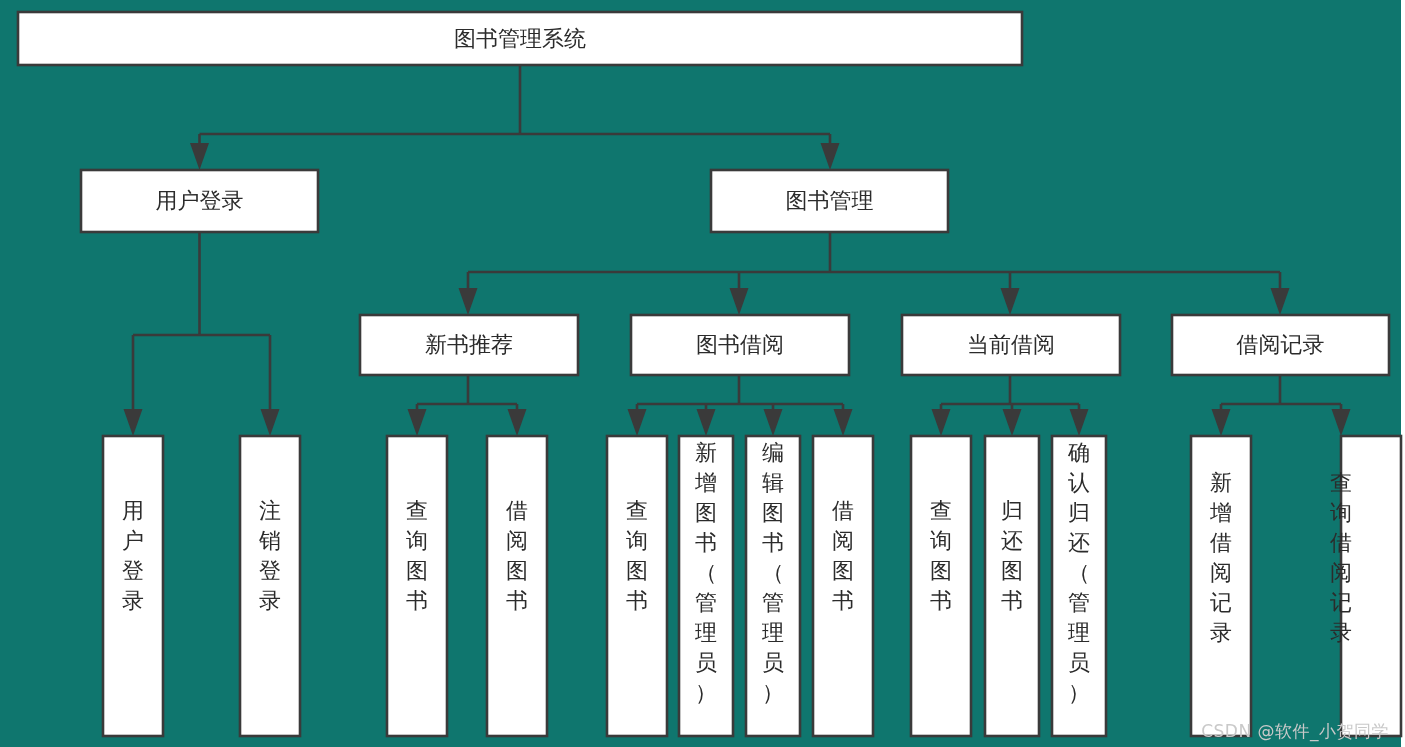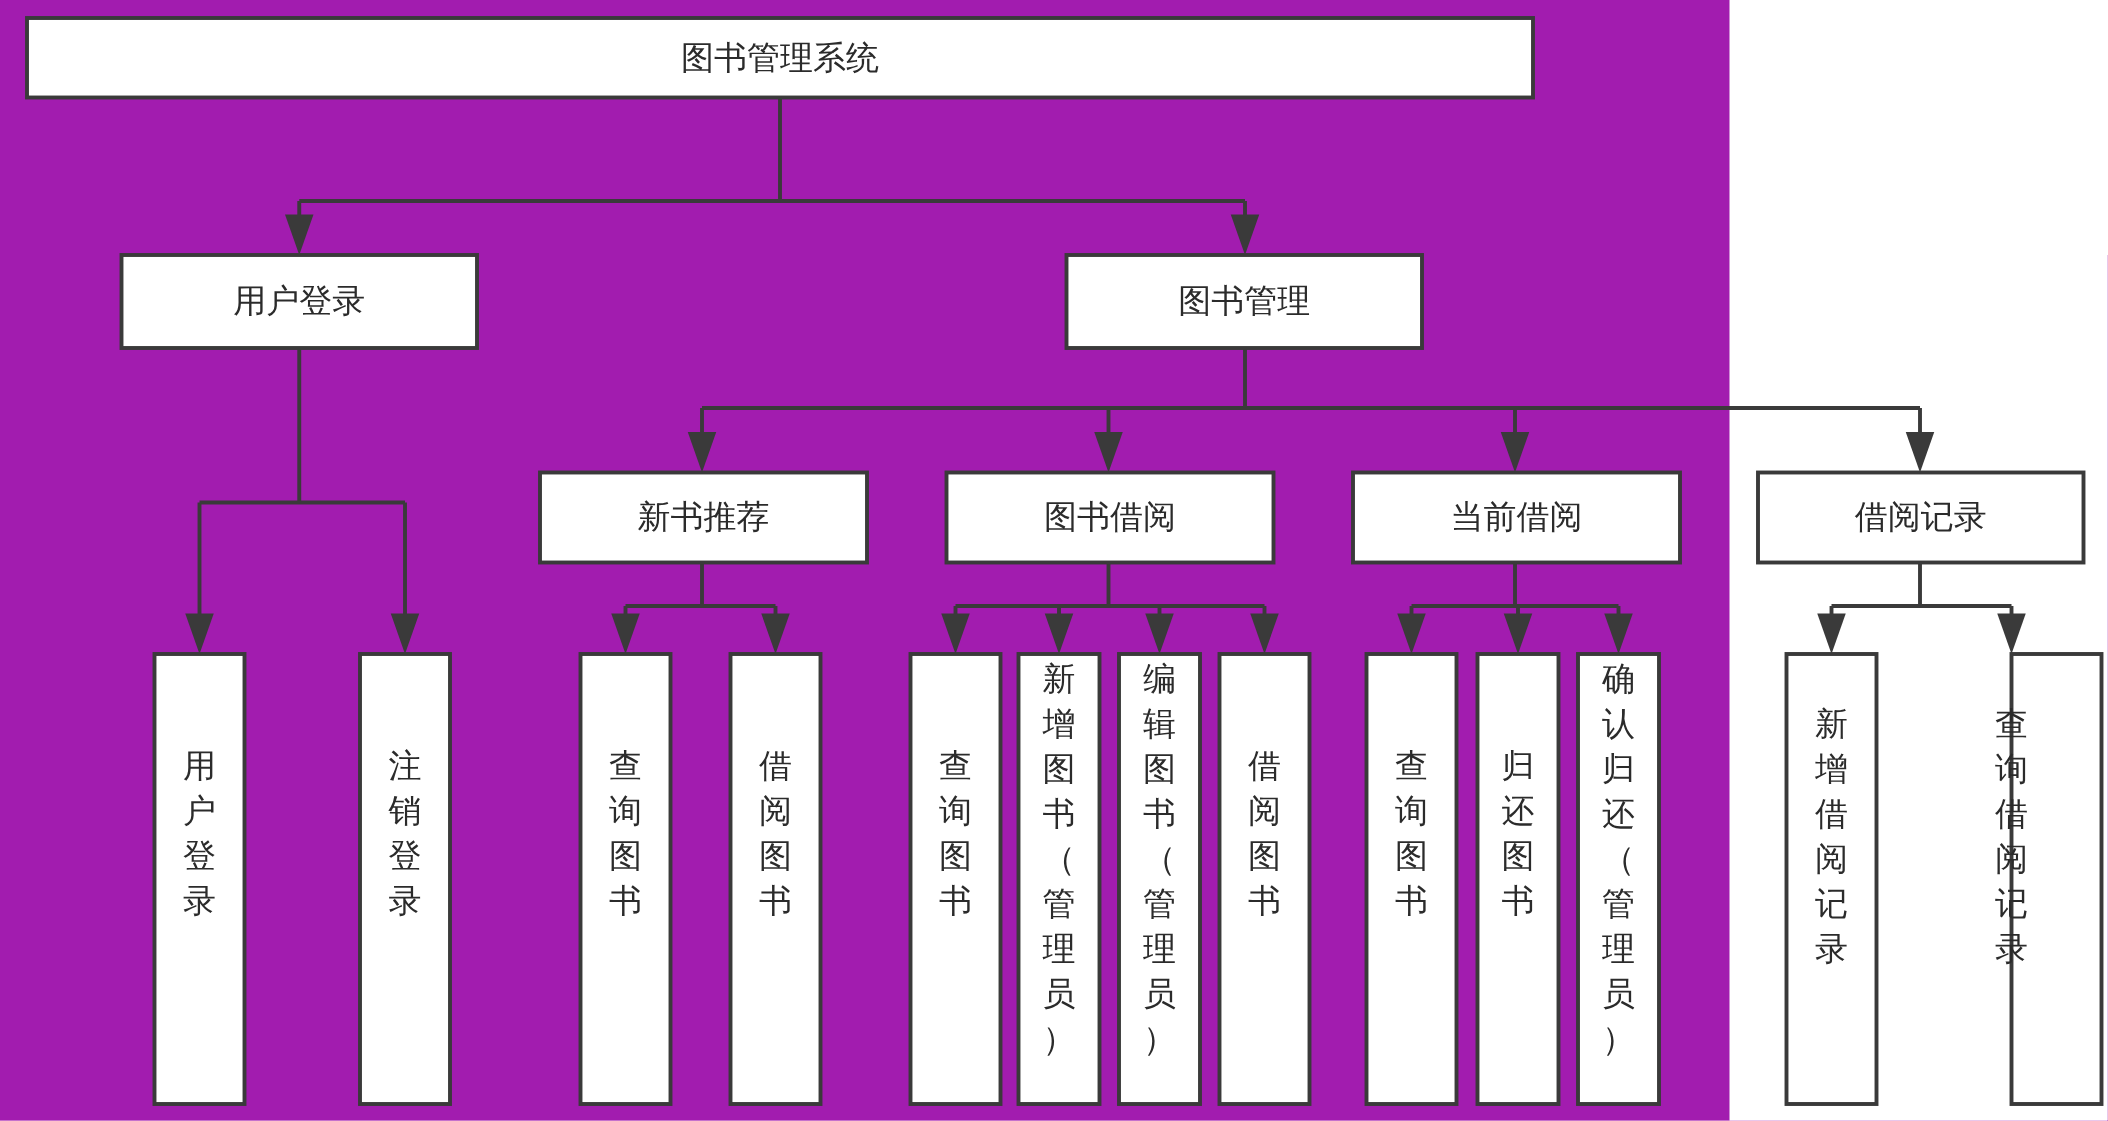--- a/index.html
+++ b/index.html
@@ -9,23 +9,23 @@
   }
   body {
     width: 1405px;
     height: 747px;
     font-family: "DejaVu Sans", "Liberation Sans", sans-serif;
     overflow: hidden;
     position: relative;
   }
   #diagram-root {
     position: relative;
-    width: 1153px;
+    width: 1401px;
     height: 747px;
-    background: #a21caf;
+    background: #0f766e;
   }
   svg.diagram-canvas {
     position: absolute;
     left: 0;
     top: 0;
     width: 1405px;
     height: 747px;
   }
   .node-box {
     fill: #ffffff;
@@ -218,14 +218,15 @@
         <text class="node-label-v" x="1221" y="490"><tspan x="1221" y="490">新</tspan><tspan x="1221" y="520">增</tspan><tspan x="1221" y="550">借</tspan><tspan x="1221" y="580">阅</tspan><tspan x="1221" y="610">记</tspan><tspan x="1221" y="640">录</tspan></text>
       </g>
       <g>
         <rect class="node-box" x="1341" y="436" width="60" height="300"></rect>
         <text class="node-label-v" x="1341" y="490"><tspan x="1341" y="490">查</tspan><tspan x="1341" y="520">询</tspan><tspan x="1341" y="550">借</tspan><tspan x="1341" y="580">阅</tspan><tspan x="1341" y="610">记</tspan><tspan x="1341" y="640">录</tspan></text>
       </g>
 
     </g>
   </svg>
 
+  <div class="watermark-text">CSDN @软件_小贺同学</div>
 
 </div>
 
 </body></html>

